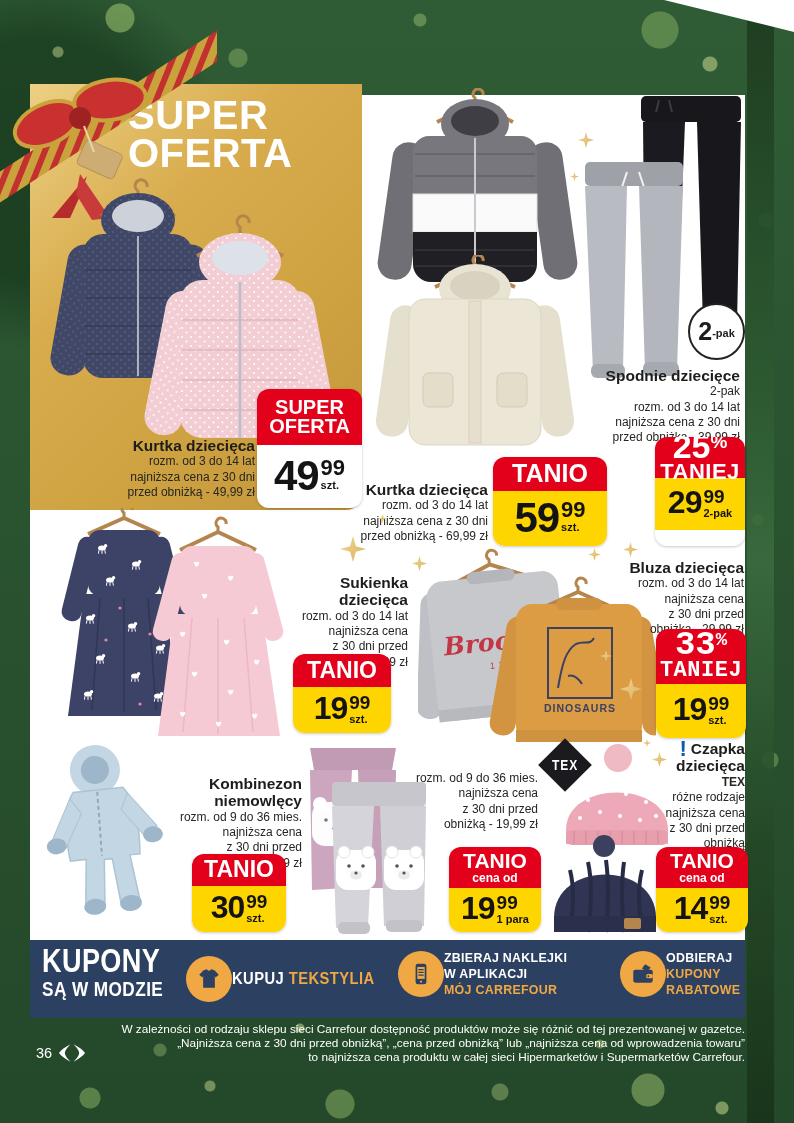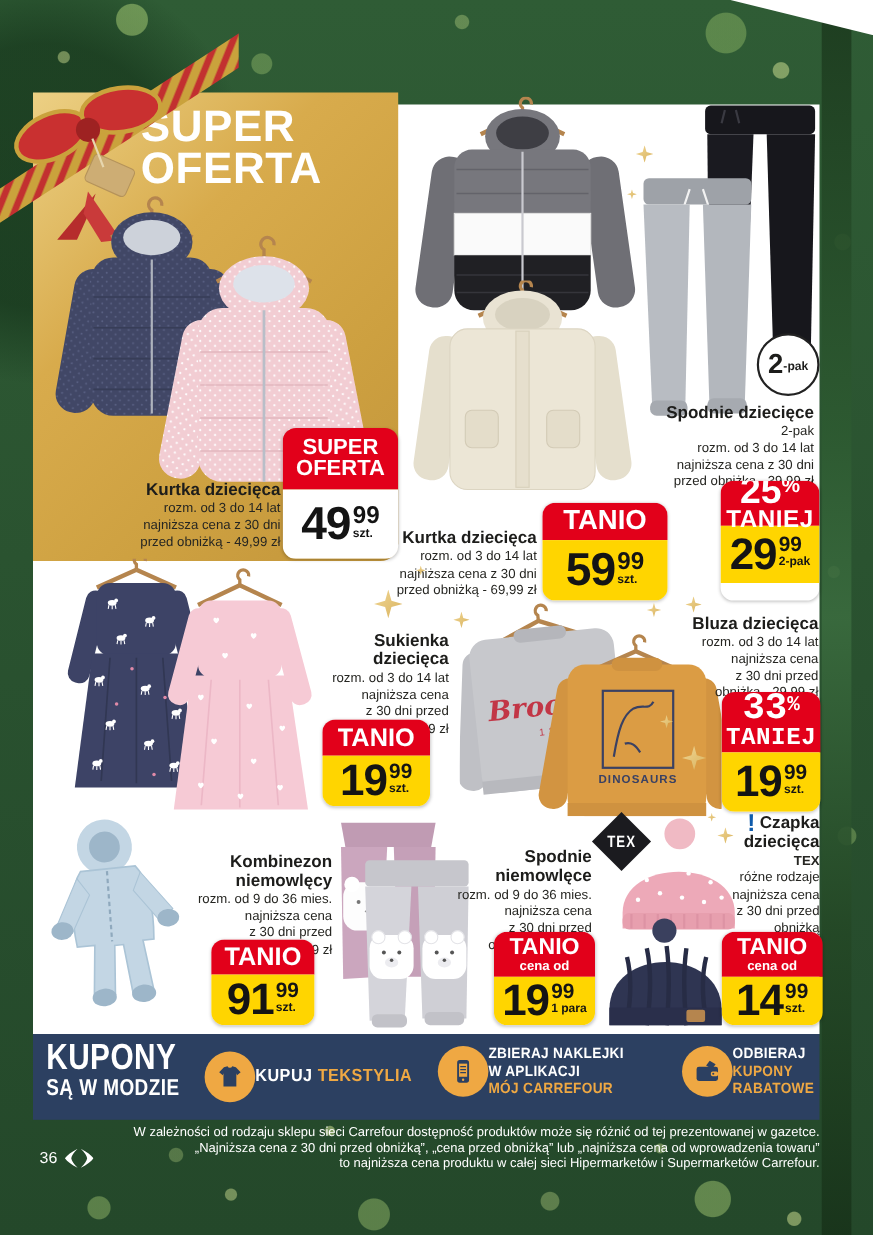--- a/index.html
+++ b/index.html
@@ -52,21 +52,21 @@
   .bhdr{background:#e2001a;color:#fff;font-weight:bold;display:flex;flex-direction:column;
     align-items:center;justify-content:center;text-align:center;line-height:.95;}
   .bsub{font-size:12px;font-weight:bold;line-height:1;margin-top:1px;}
   .bbody{background:#ffd500;display:flex;align-items:center;justify-content:center;}
   .bbody.white{background:#fff;}
   .price{display:flex;align-items:flex-start;font-weight:bold;color:#141414;}
   .price .main{font-size:42px;line-height:.82;letter-spacing:-1px;}
   .price .frac{display:flex;flex-direction:column;align-items:flex-start;margin-left:2px;}
   .price .sup{font-size:22px;line-height:.85;}
   .price .unit{font-size:11px;margin-top:1px;}
-  .price.sm .main{font-size:40px;}
+  .price.sm .main{font-size:32px;}
   .price.sm .sup{font-size:19px;}
   .disc{display:flex;align-items:flex-start;justify-content:center;color:#fff;font-weight:bold;line-height:.85;}
   .disc .dv{font-size:34px;}
   .disc .dp{font-size:19px;line-height:1;}
   .dw{color:#fff;font-weight:bold;font-size:22px;line-height:1;text-align:center;letter-spacing:.5px;}
   
   .pack-circle{position:absolute;left:688px;top:303px;width:53px;height:53px;border:2.5px solid #222;
     border-radius:50%;background:#fff;display:flex;align-items:center;justify-content:center;}
   .pack-circle .pc-main{font-size:25px;font-weight:bold;}
   .pack-circle .pc-suf{font-size:11px;font-weight:bold;margin-top:2px;}
@@ -428,21 +428,21 @@
     <div class="pdet">najniższa cena</div>
     <div class="pdet">z 30 dni przed</div>
     <div class="pdet">obniżką - 79,99 zł</div>
   </div>
   <div class="badge" style="left:192px;top:854px;width:94px;height:78px;">
     <div class="bhdr" style="height:32px;font-size:23px;">
         <span>TANIO</span>
       </div>
     <div class="bbody" style="height:46px;">
       <div class="price sm">
-        <span class="main">91</span>
+        <span class="main">30</span>
         <span class="frac">
             <span class="sup">99</span>
         <span class="unit">szt.</span>
           </span>
       </div>
     </div>
   </div>
 
   <svg class="photo" style="left:282px;top:740px;" width="158" height="195" viewBox="0 0 158 195">
     <g>
@@ -472,21 +472,20 @@
         <circle cx="94" cy="74" r="6" fill="#fff" stroke="#e4e4e8"></circle>
       <circle cx="75" cy="88" r="1.8" fill="#555"></circle>
         <circle cx="89" cy="88" r="1.8" fill="#555"></circle>
       <ellipse cx="82" cy="97" rx="6" ry="4.5" fill="#ececf0"></ellipse>
         <circle cx="82" cy="95" r="1.6" fill="#555"></circle>
       <rect x="16" y="144" width="32" height="12" rx="5" fill="#c2c2c8"></rect>
       <rect x="64" y="142" width="36" height="12" rx="5" fill="#c2c2c8"></rect>
     </g>
   </svg>
   <div class="ptext" style="left:405px;top:771px;width:133px;">
-    <div class="pname">Spodnie niemowlęce</div>
     <div class="pdet">rozm. od 9 do 36 mies.</div>
     <div class="pdet">najniższa cena</div>
     <div class="pdet">z 30 dni przed</div>
     <div class="pdet">obniżką - 19,99 zł</div>
   </div>
   <div class="badge" style="left:449px;top:847px;width:92px;height:85px;">
     <div class="bhdr" style="height:41px;font-size:21px;">
       <span>TANIO</span>
       <span class="bsub">cena od</span>
     </div>

